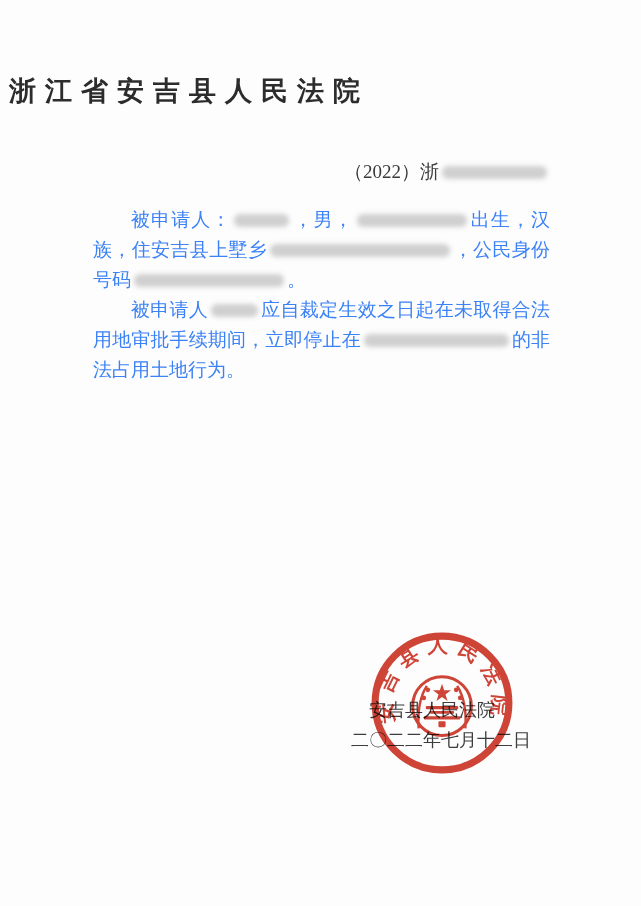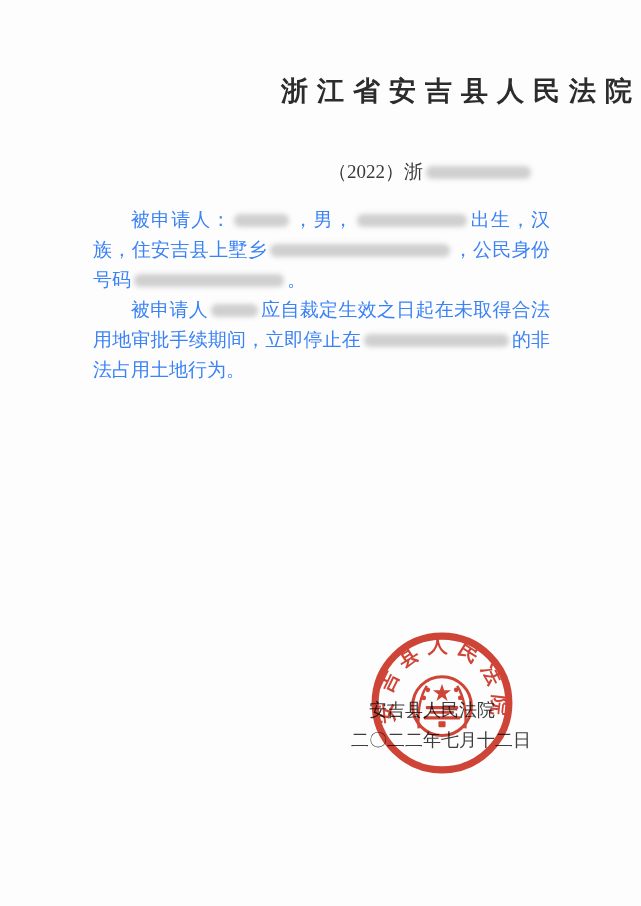--- a/index.html
+++ b/index.html
@@ -7,34 +7,34 @@
     position:relative;
     width:641px;height:906px;
     margin:0 auto;
     background:#fdfdfd;
     font-family:"Liberation Serif","DejaVu Serif",serif;
     color:#343434;
     overflow:hidden;
   }
   .court-title{
     position:absolute;top:73px;left:0;width:641px;
-    text-align:right;
+    text-align:left;
     font-size:27px;font-weight:bold;
     letter-spacing:9px;padding-left:9px;box-sizing:border-box;
     color:#2c2c2c;
   }
   .doc-title{
     position:absolute;top:107px;left:0;width:641px;
     text-align:center;
     font-size:28px;font-weight:bold;
     letter-spacing:24px;padding-left:24px;box-sizing:border-box;
     color:#2c2c2c;
   }
   .case-line{
-    position:absolute;top:159px;left:328px;
+    position:absolute;top:159px;left:344px;
     font-size:19px;white-space:nowrap;
     color:#3a3a3a;
   }
   .doc-body{
     position:absolute;top:205px;left:93px;width:457px;
     font-size:19px;line-height:30px;
     text-align:justify;
     color:#3b82f6;
   }
   .para{margin:0;text-indent:2em;}

